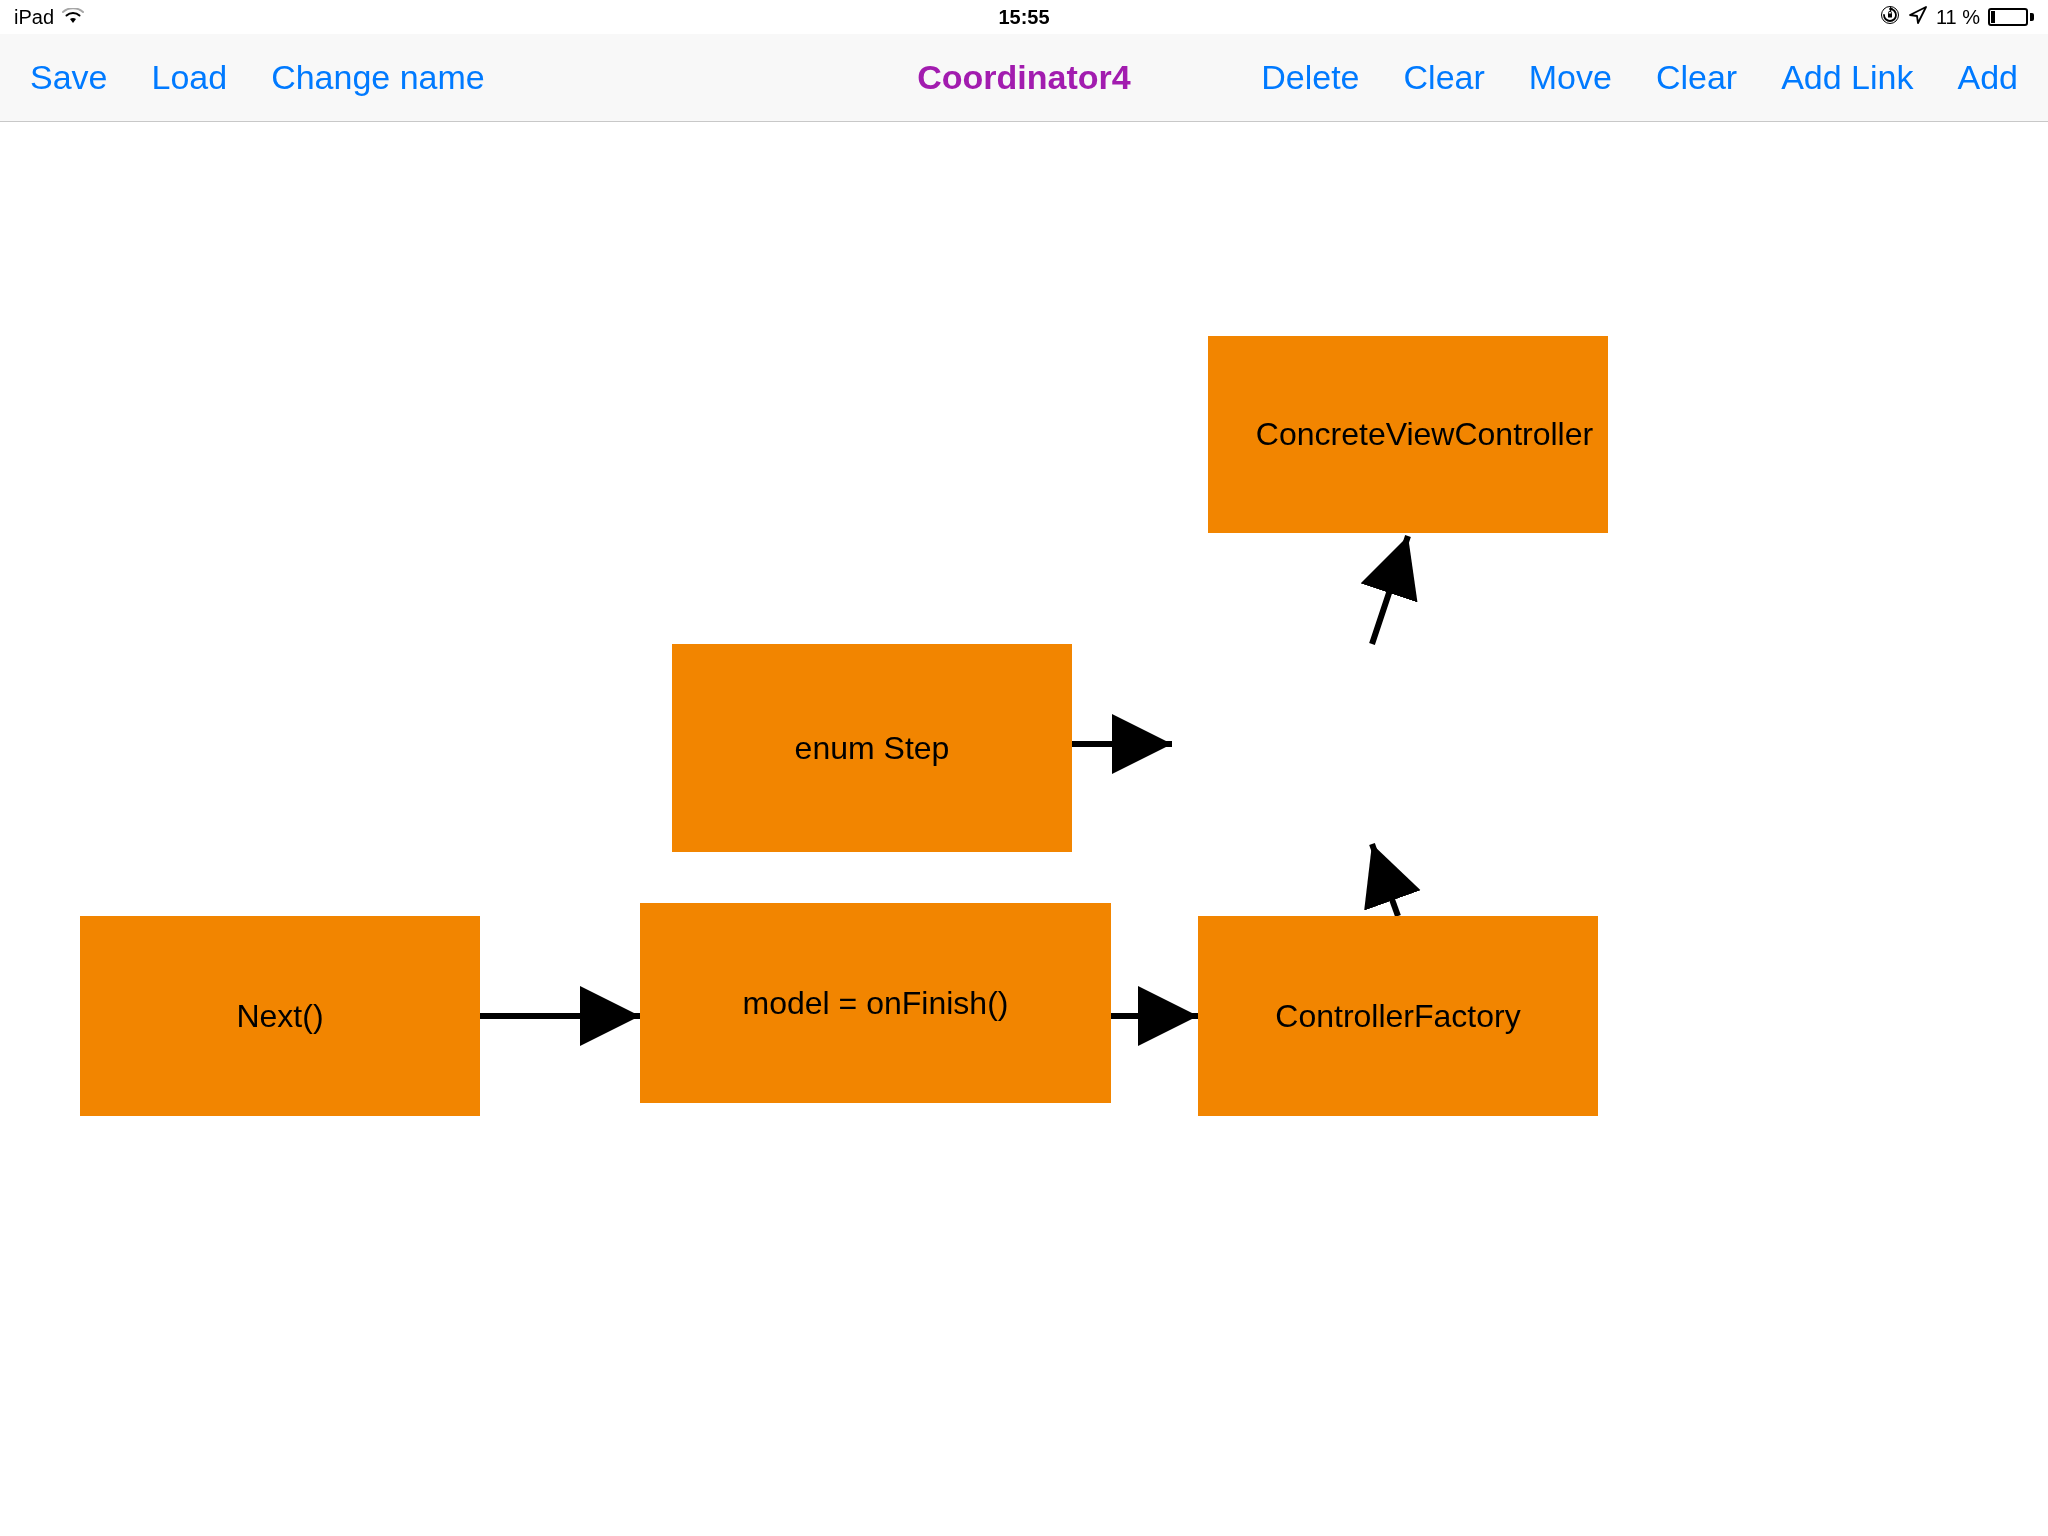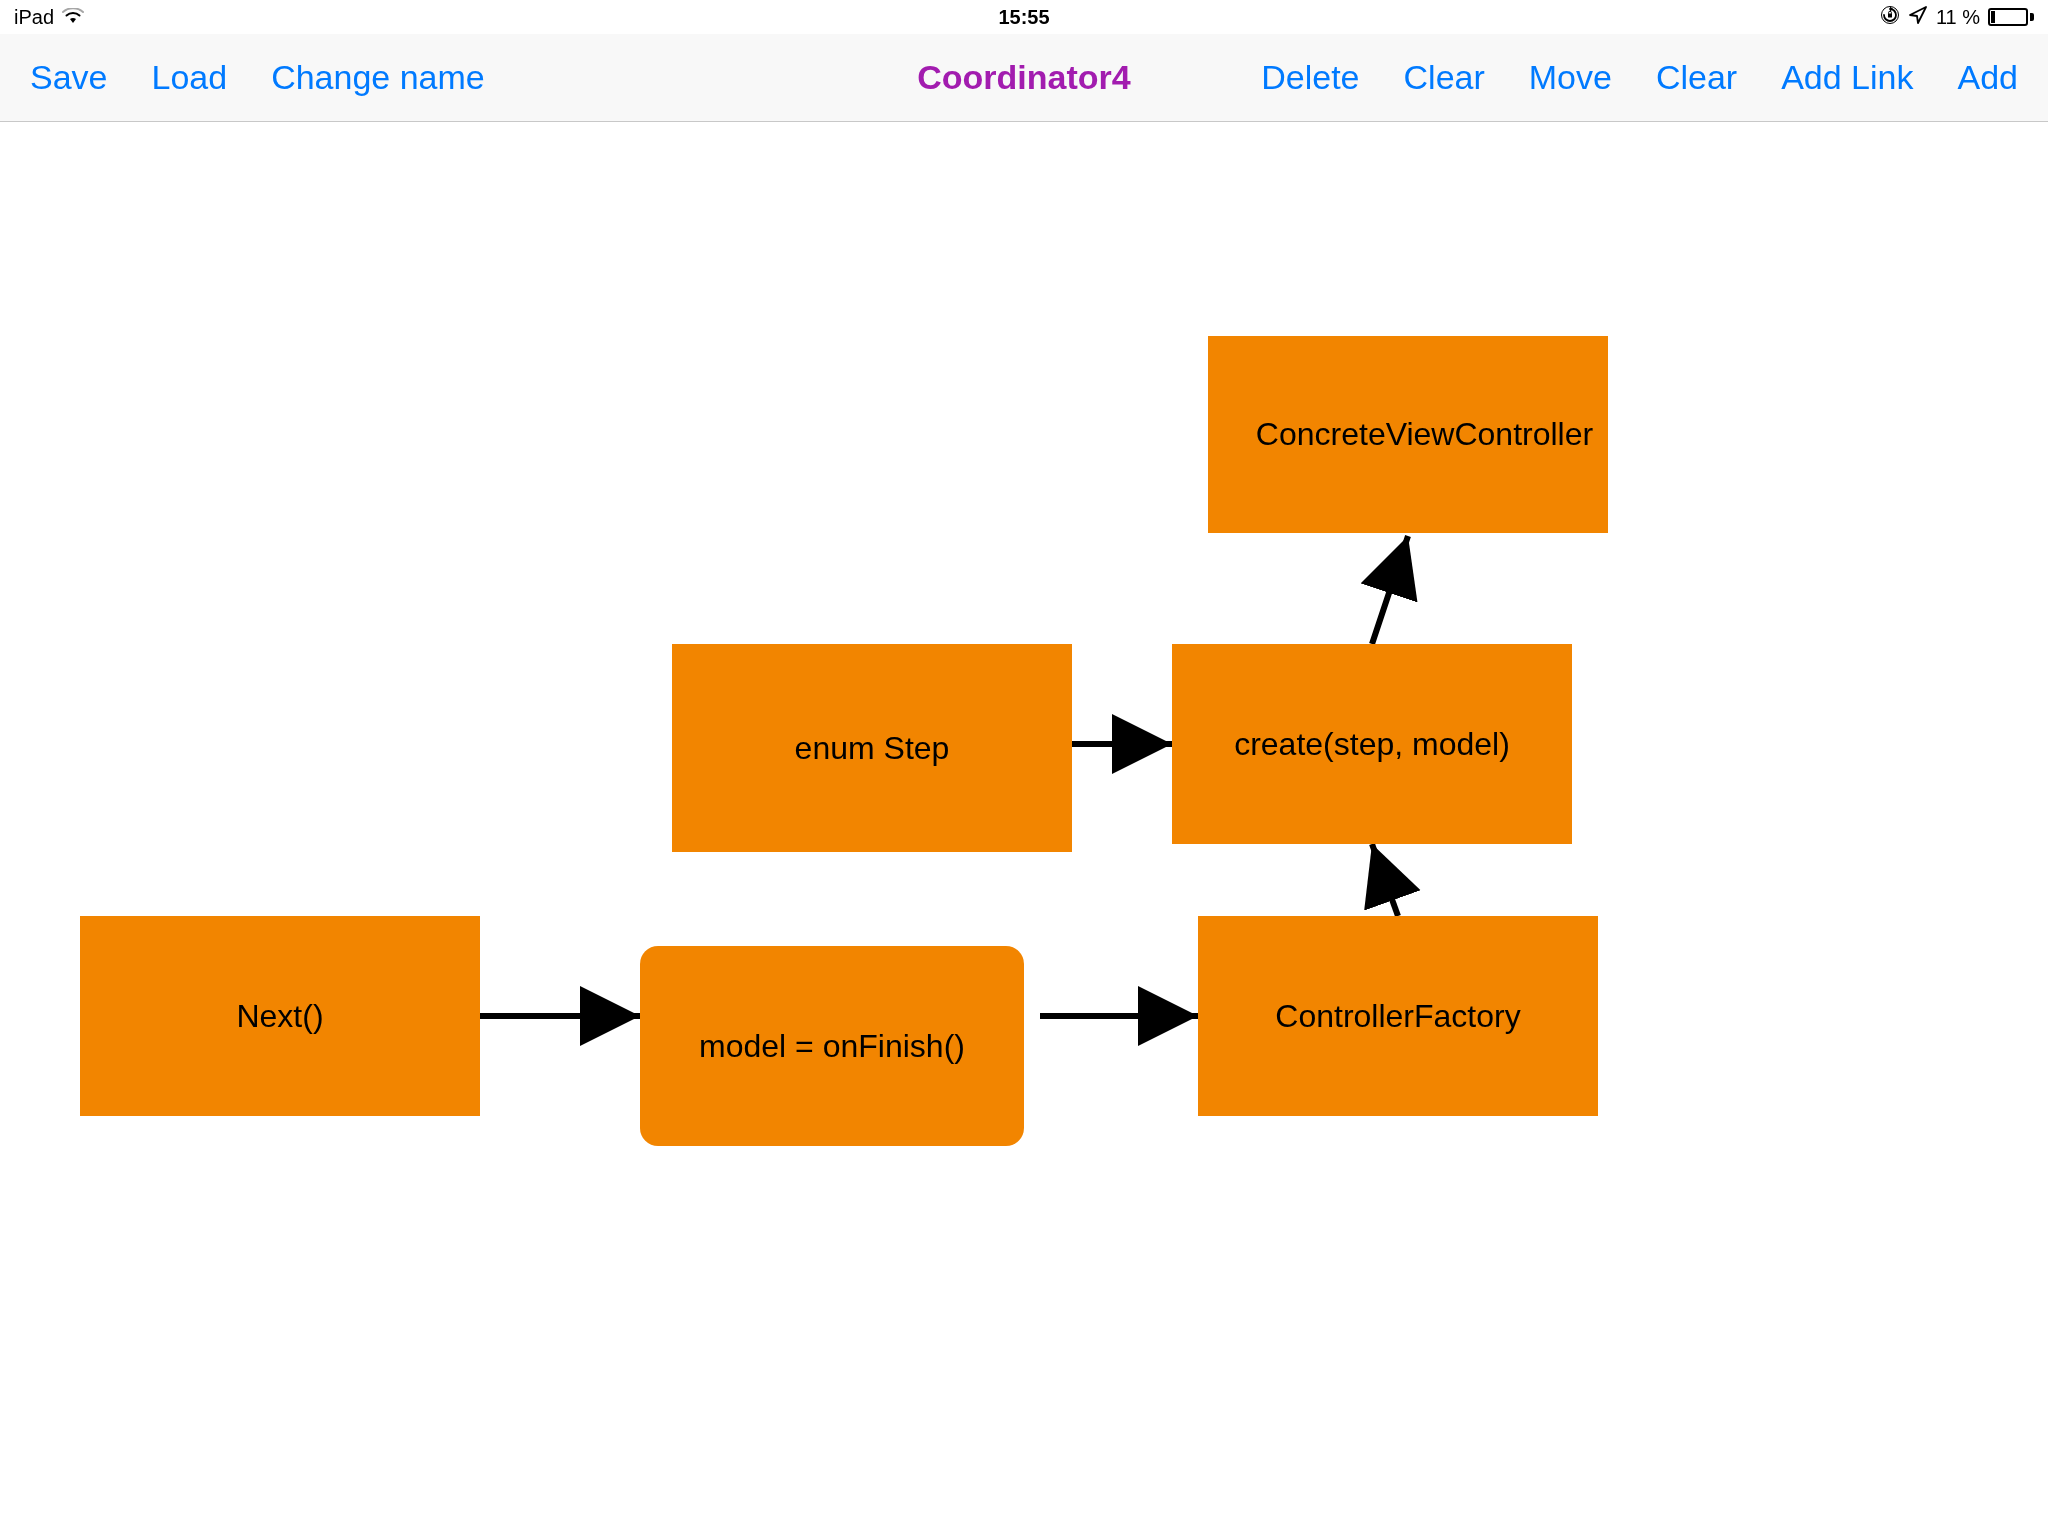--- a/index.html
+++ b/index.html
@@ -125,28 +125,25 @@
   <line x1="480" y1="894" x2="640" y2="894" stroke="#000" stroke-width="6" marker-end="url(#arrowhead)"></line>
       <line x1="1040" y1="894" x2="1198" y2="894" stroke="#000" stroke-width="6" marker-end="url(#arrowhead)"></line>
       <line x1="1072" y1="622" x2="1172" y2="622" stroke="#000" stroke-width="6" marker-end="url(#arrowhead)"></line>
       <line x1="1398" y1="794" x2="1372" y2="722" stroke="#000" stroke-width="6" marker-end="url(#arrowhead)"></line>
       <line x1="1372" y1="522" x2="1408" y2="414" stroke="#000" stroke-width="6" marker-end="url(#arrowhead)"></line>
     </svg>
 
 <div class="node" style="left: 80px; top: 794px; width: 400px; height: 200px;">
       <span>Next()</span>
     </div>
-    <div class="node" style="left: 640px; top: 824px; width: 384px; height: 200px; border-radius: 18px;">
+    <div class="node" style="left: 640px; top: 781px; width: 471px; height: 200px;">
       <span>model = onFinish()</span>
     </div>
     <div class="node" style="left: 1198px; top: 794px; width: 400px; height: 200px;">
       <span>ControllerFactory</span>
     </div>
     <div class="node" style="left: 672px; top: 522px; width: 400px; height: 208px;">
       <span>enum Step</span>
     </div>
-    <div class="node" style="left: 1172px; top: 522px; width: 400px; height: 200px;">
-      <span>create(step, model)</span>
-    </div>
     <div class="node" style="left: 1208px; top: 214px; width: 400px; height: 197px; padding-left: 33px;">
       <span>ConcreteViewController</span>
     </div>
   </div>
 
 </body></html>

